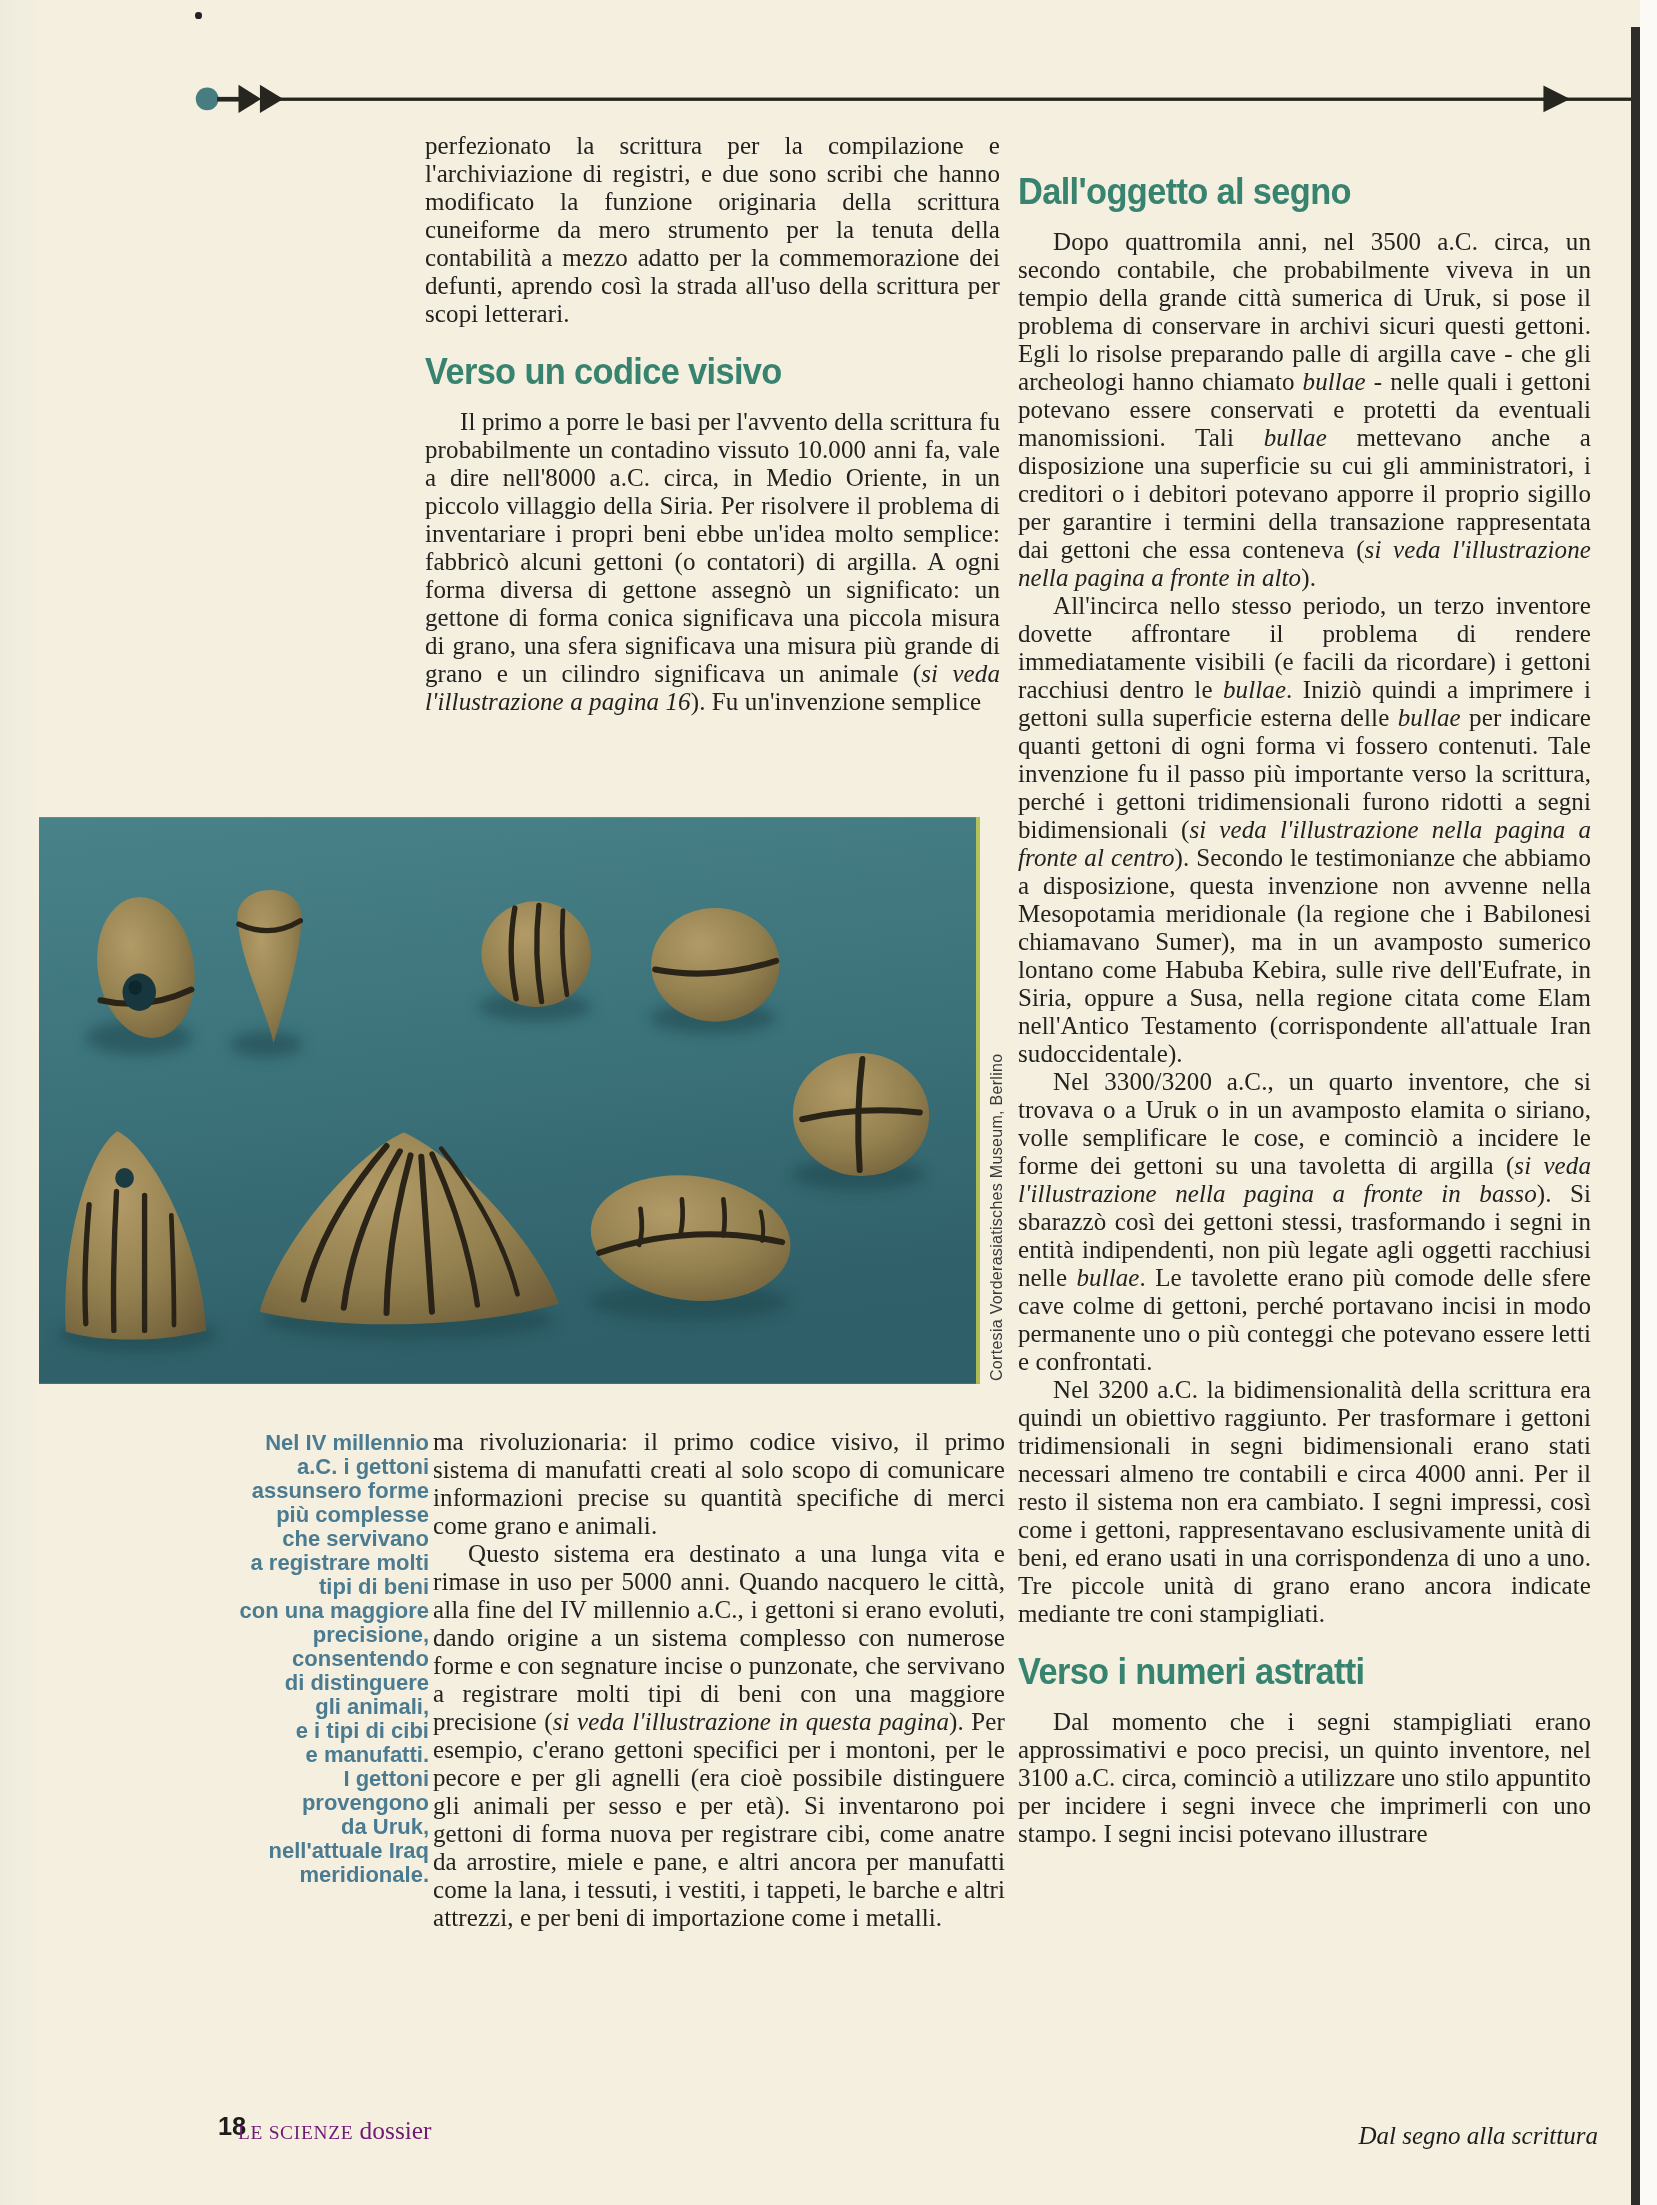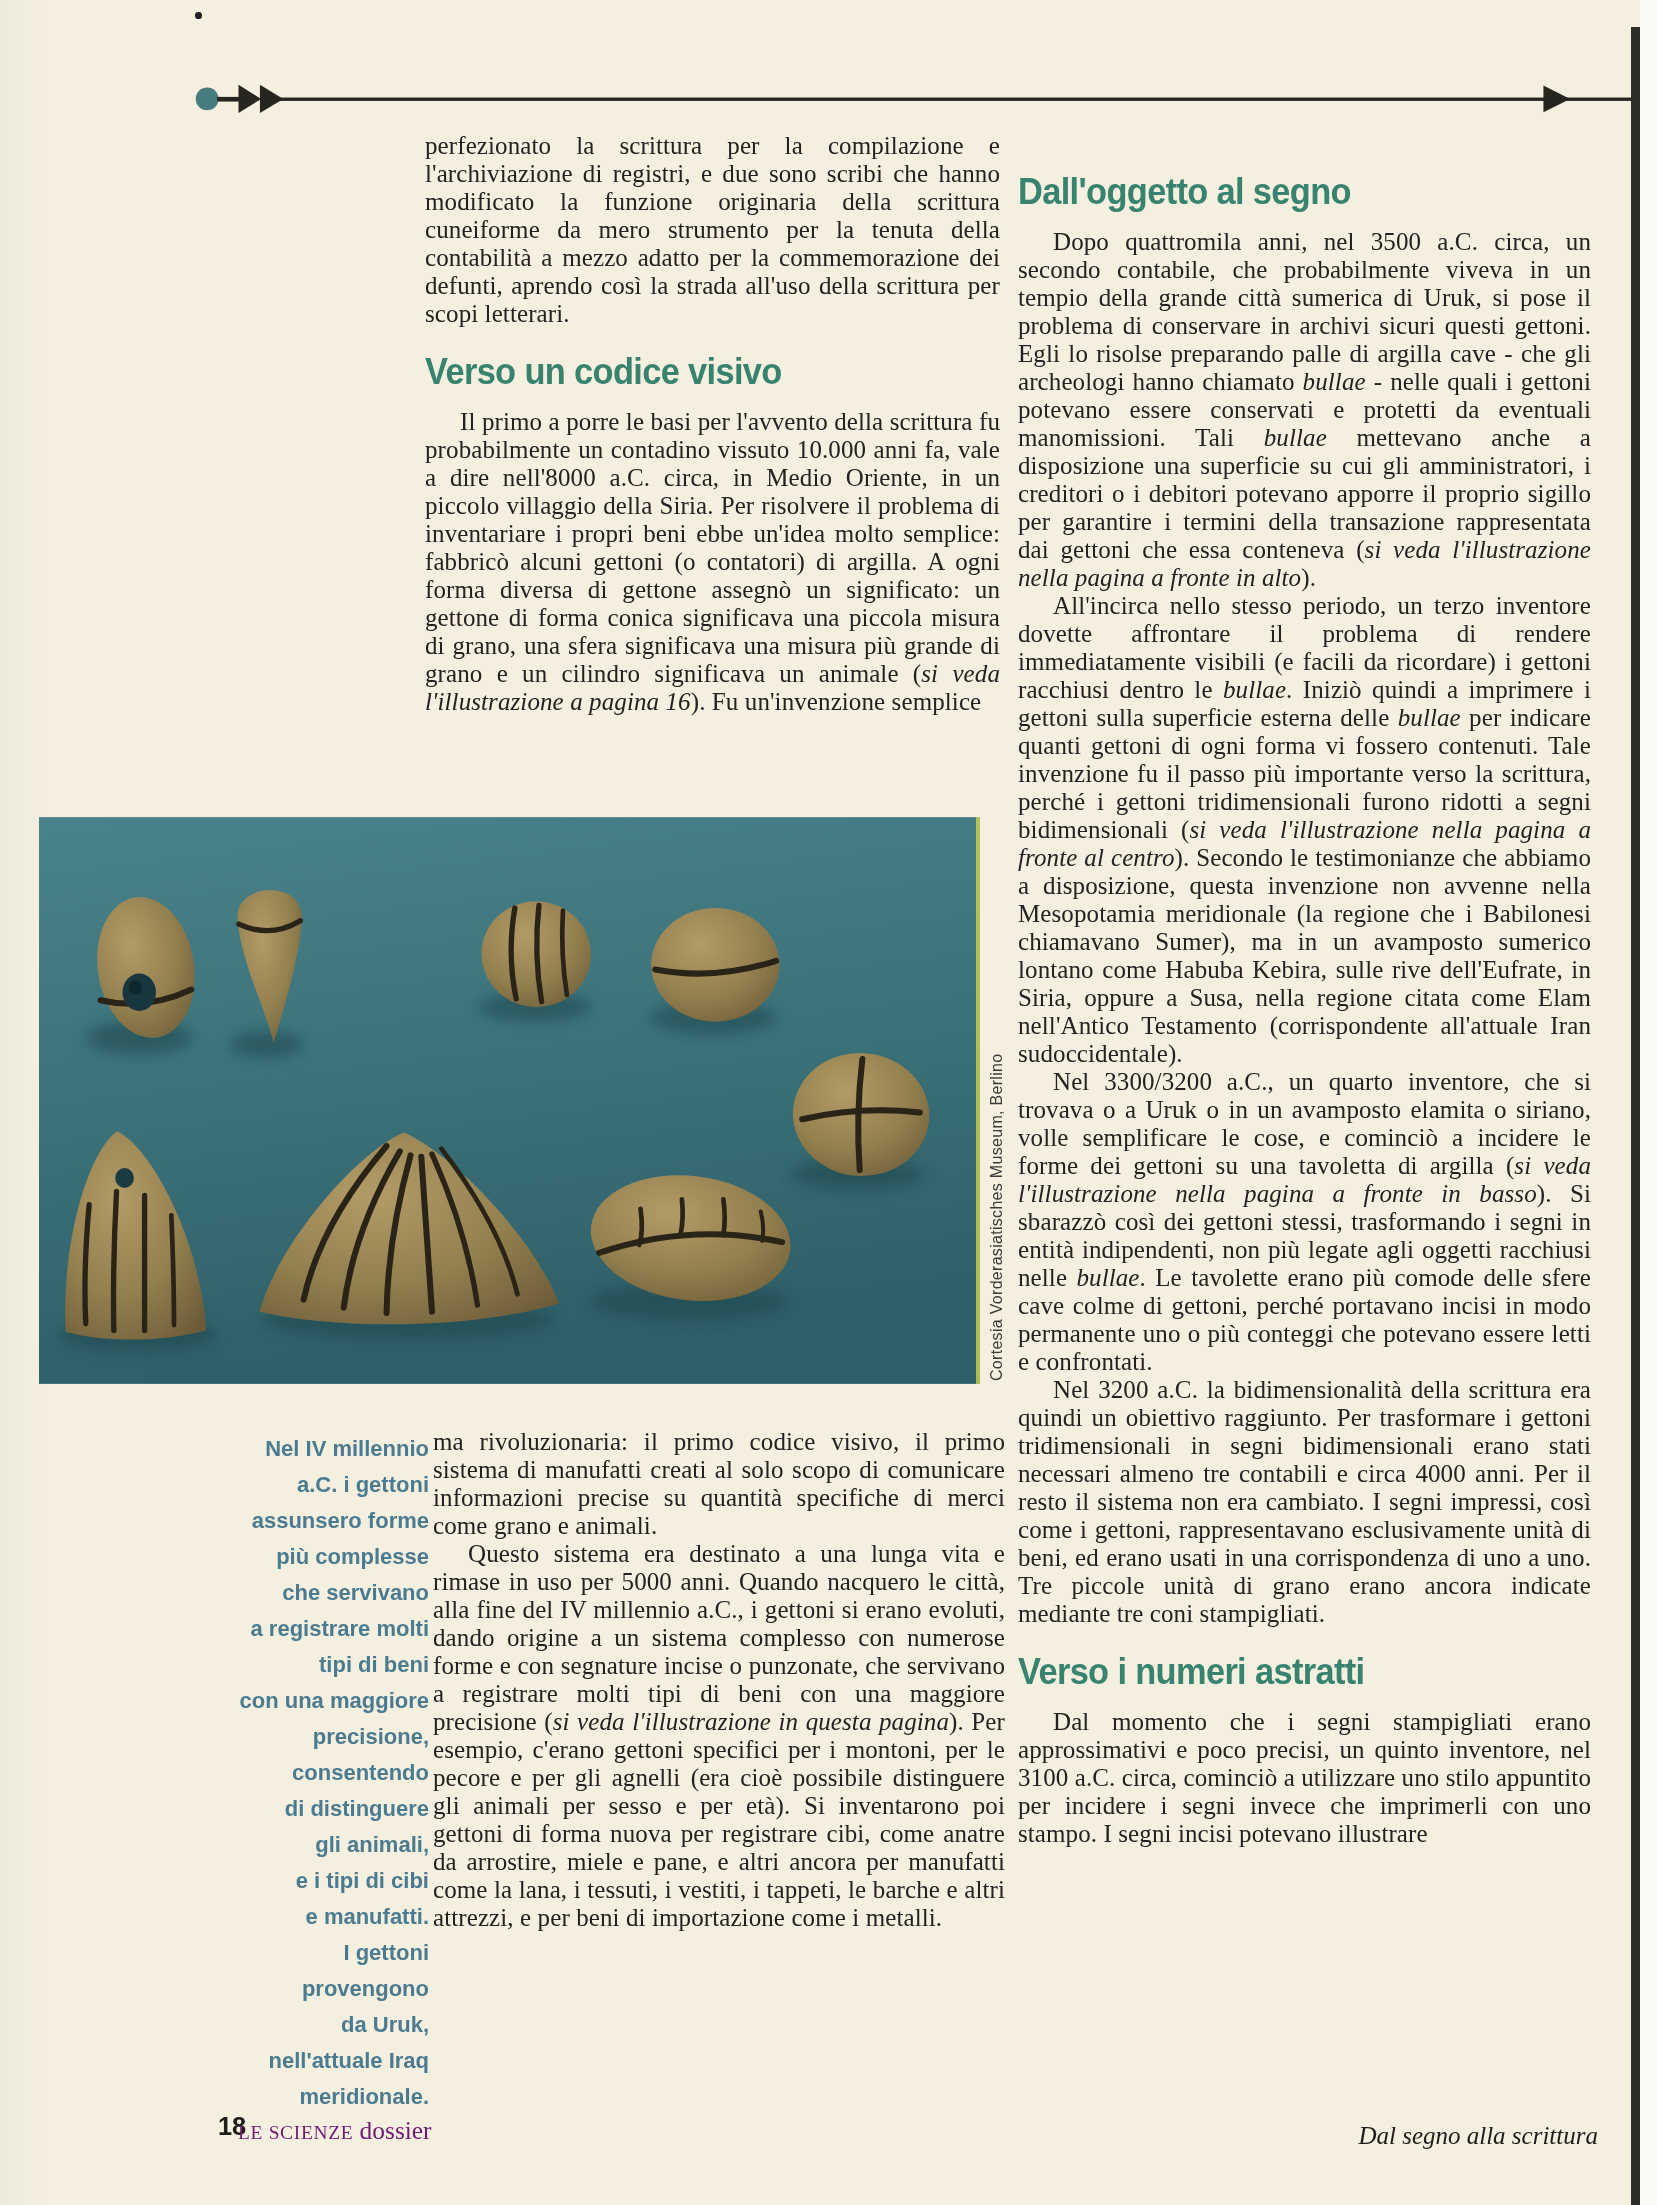--- a/index.html
+++ b/index.html
@@ -40,21 +40,21 @@
   .photo-credit{
     position:absolute;left:988px;top:1381px;width:314px;height:20px;
     transform:rotate(-90deg);transform-origin:0 0;
     font-family:"Liberation Sans", sans-serif;font-size:16px;color:#3a3a38;
     letter-spacing:0.3px;white-space:nowrap;
   }
 
   .margin-caption{
     position:absolute;left:194px;top:1431px;width:235px;
     text-align:right;font-family:"Liberation Sans", sans-serif;
-    font-weight:700;font-size:22px;line-height:36px;
+    font-weight:700;font-size:22px;line-height:24px;
     white-space:pre-line;
   }
 
   
   .footer-pagenum{position:absolute;left:182px;top:2112px;
     font-family:"Liberation Sans", sans-serif;font-weight:700;font-size:25.4px;color:#1e1d1b;margin-left:36px;}
   .footer-brand{position:absolute;left:238px;top:2116px;font-size:25.4px;color:#701a75;white-space:nowrap;}
   .footer-brand .brand-caps{font-size:19.4px;letter-spacing:0.7px;}
   .footer-right{position:absolute;right:59px;top:2096px;
     font-style:italic;font-size:25px;color:#1e1d1b;white-space:nowrap;margin-top:26px;}

